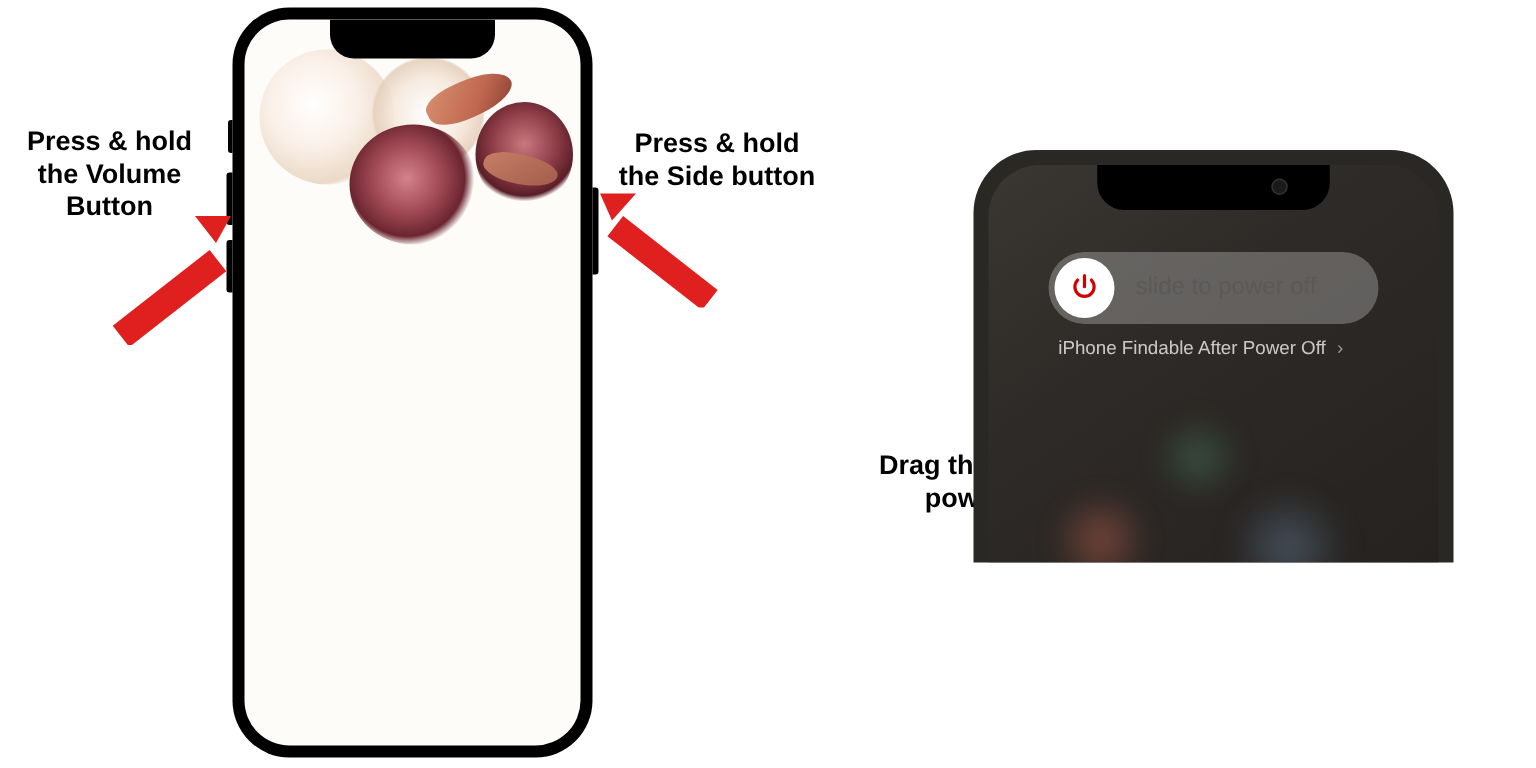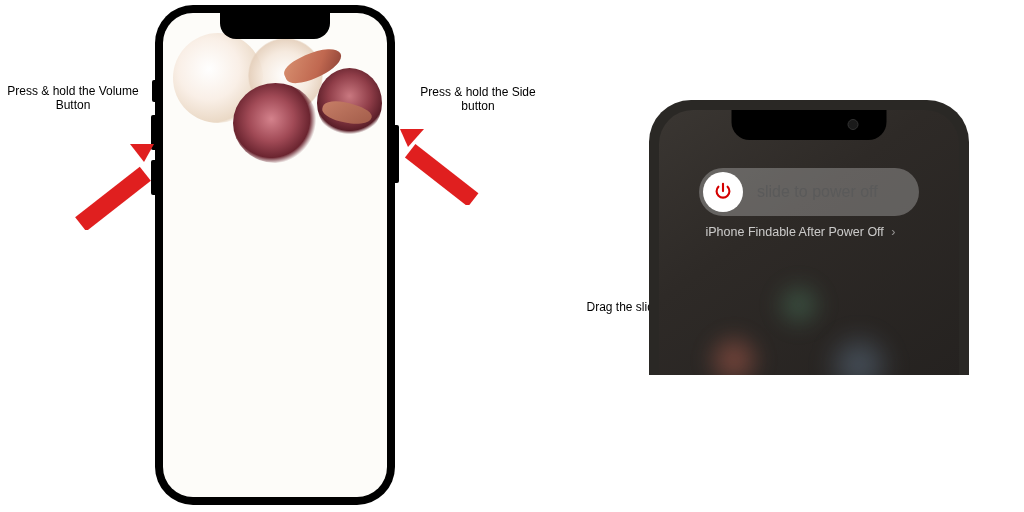--- a/index.html
+++ b/index.html
@@ -142,23 +142,23 @@
       top: 120px;
       width: 4px;
       height: 58px;
       background: #000;
       border-radius: 0 2px 2px 0;
     }
 
     
     .label {
       position: absolute;
-      font-weight: 400;
+      font-weight: 700;
       color: #000;
-      font-size: 12px;
+      font-size: 18px;
       line-height: 1.2;
       text-align: center;
     }
     .label-volume { left: 3px; top: 84px; width: 140px; }
     .label-side { left: 408px; top: 85px; width: 140px; }
     .label-drag { left: 560px; top: 300px; width: 200px; text-align: center; }
 
     
     .arrow {
       position: absolute;

